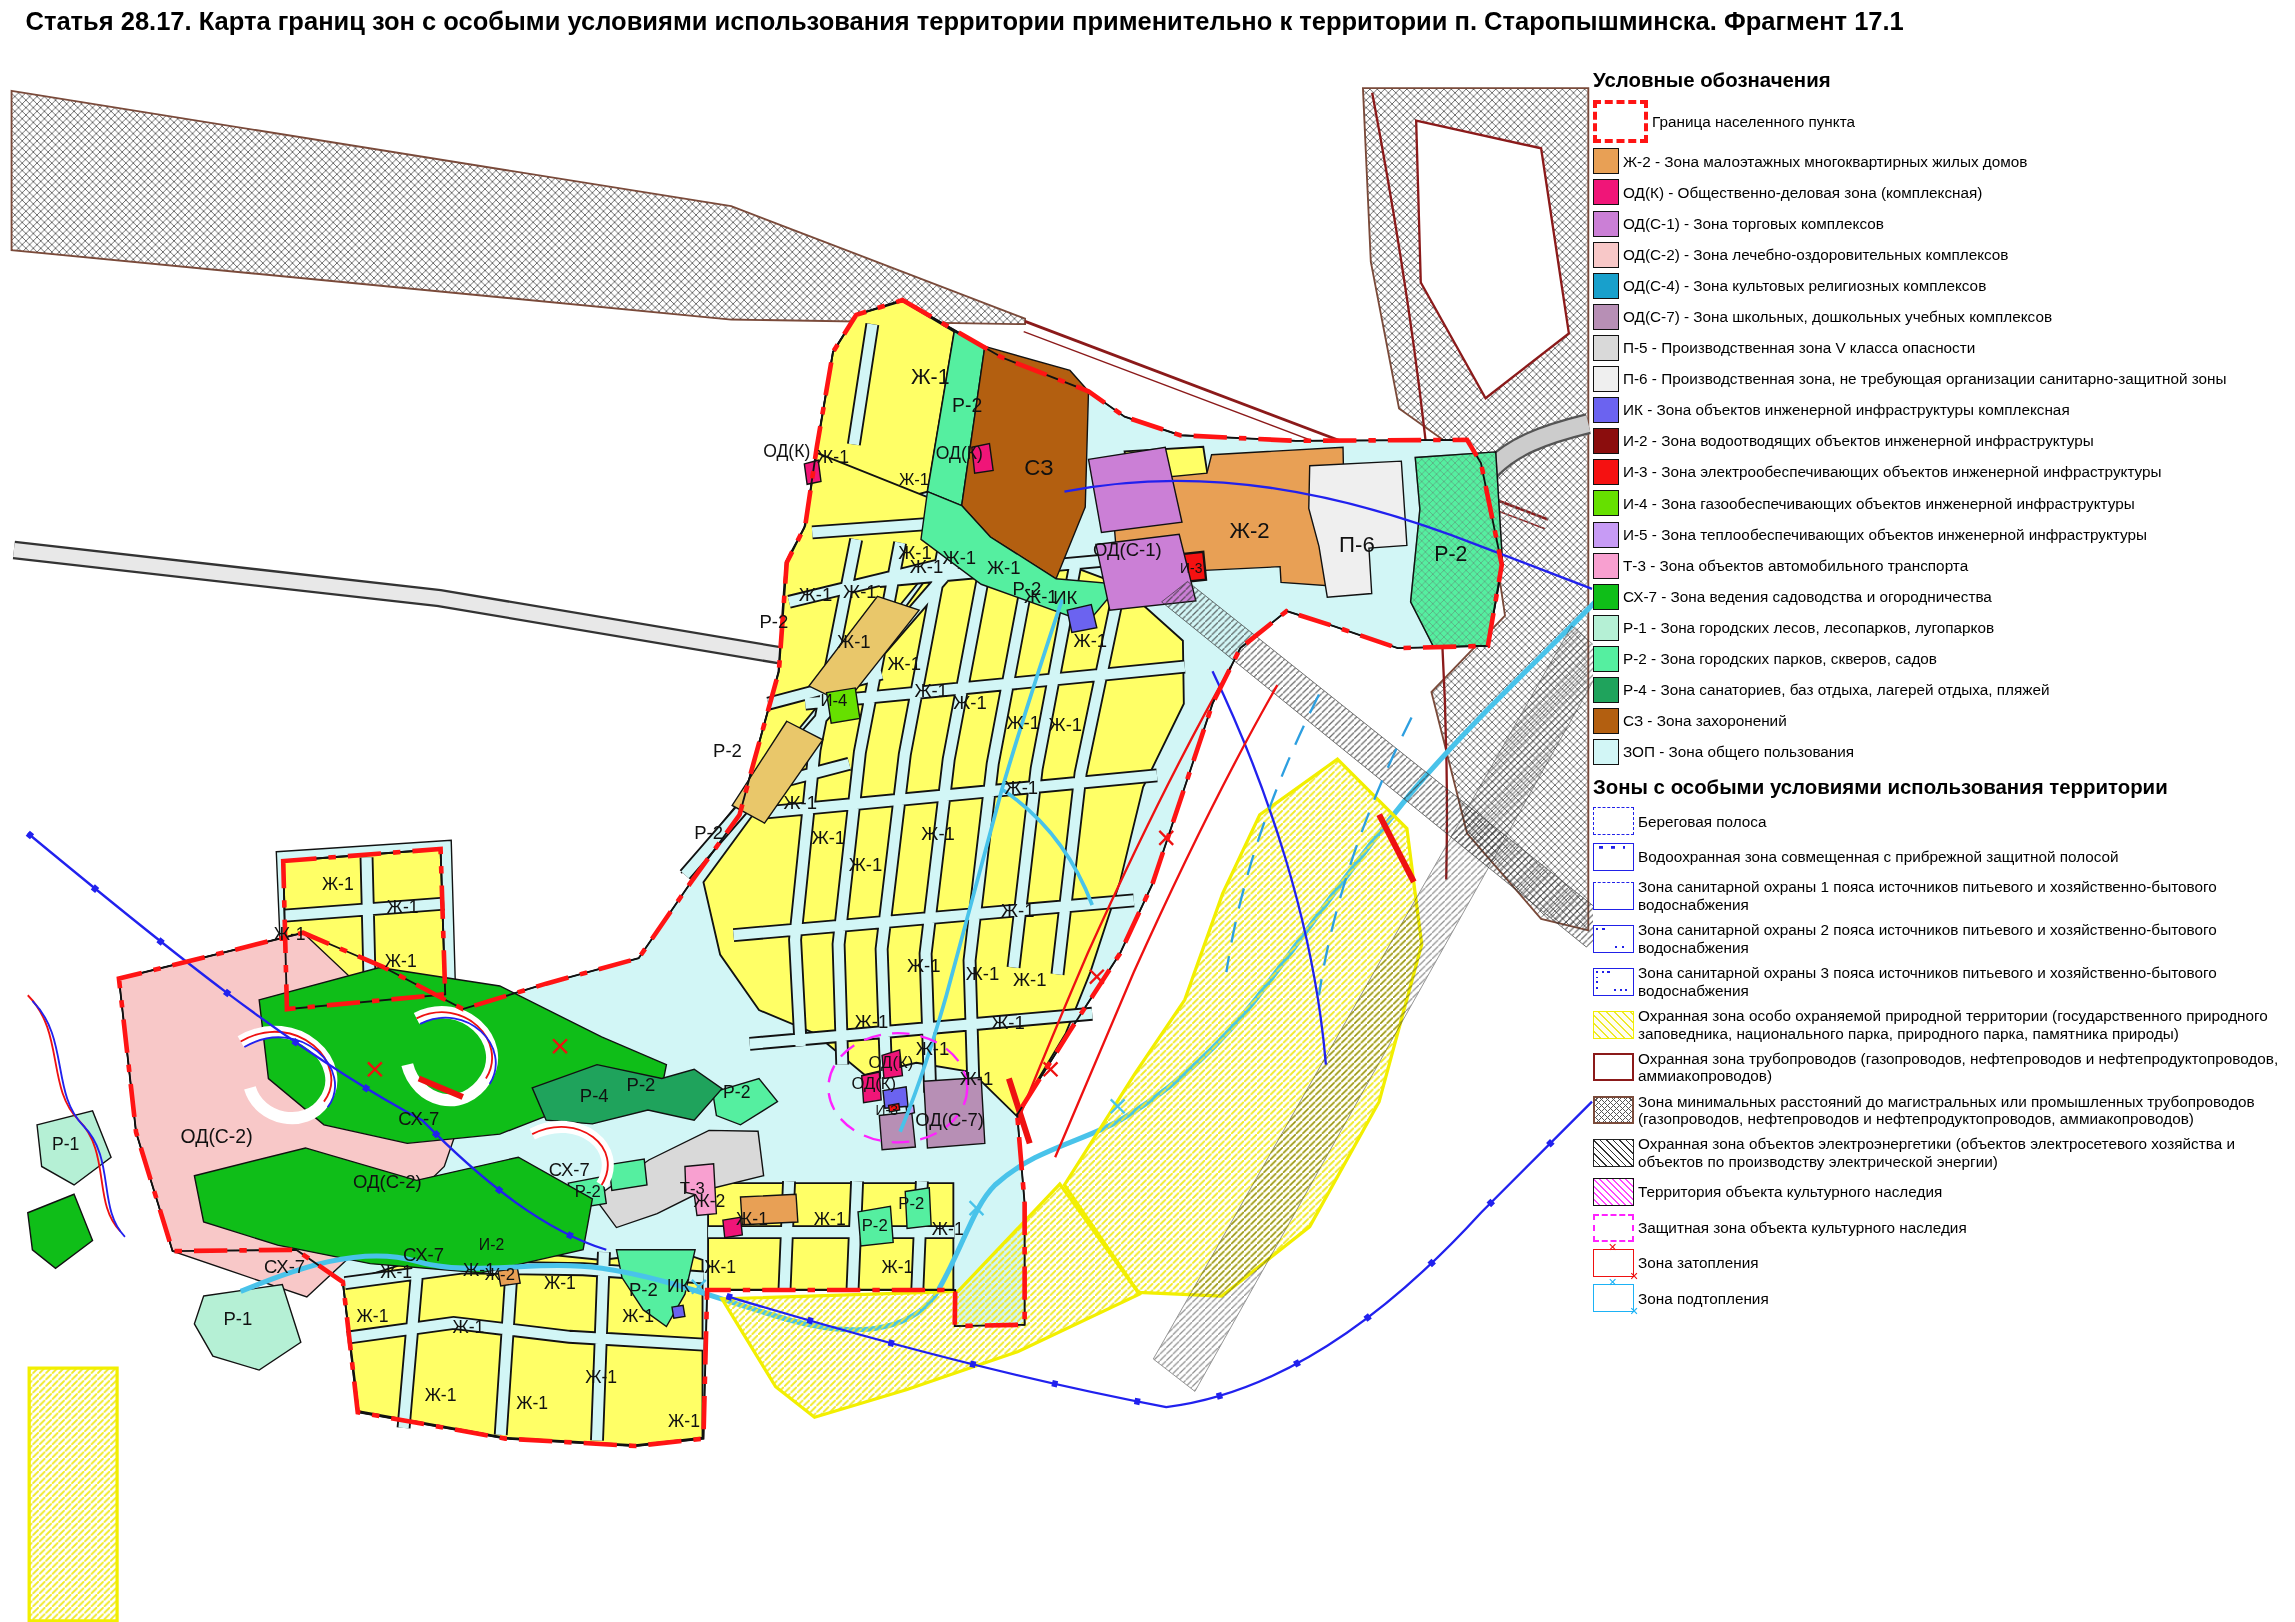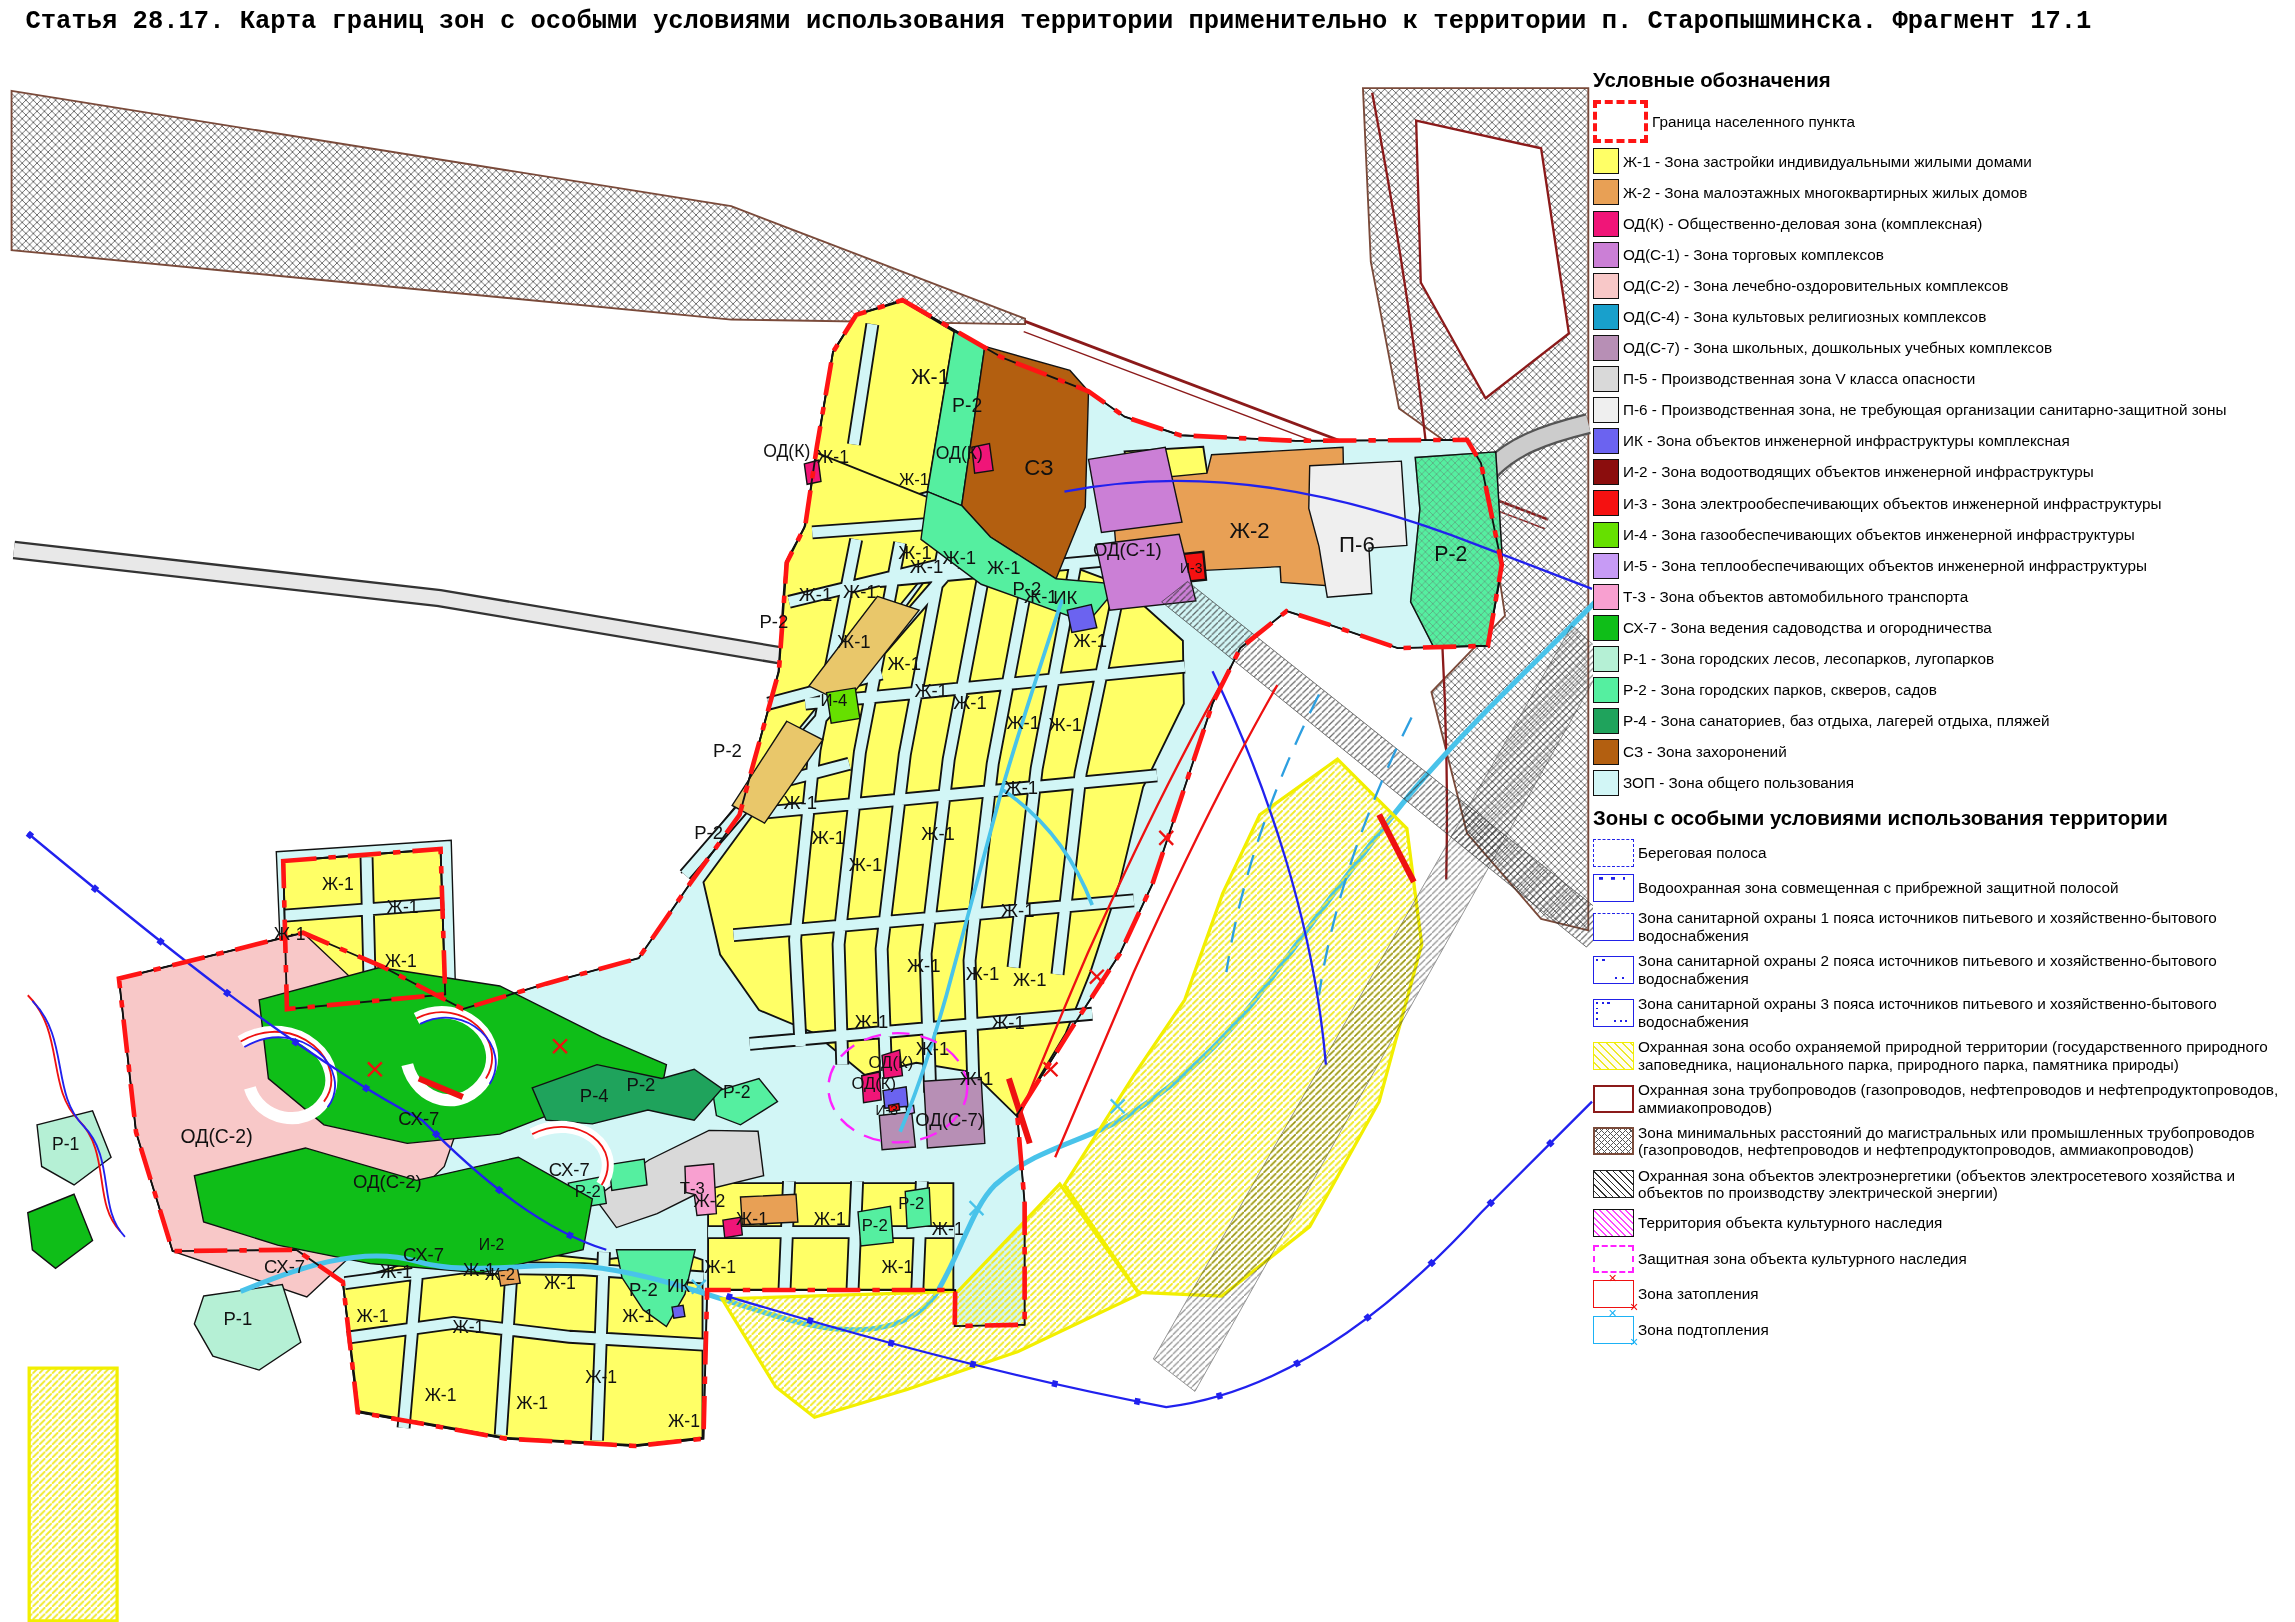--- a/index.html
+++ b/index.html
@@ -1,19 +1,19 @@
 <!DOCTYPE html>
 <html style="--zh1: #FFFF66; --zh2: #E8A055; --odk: #F01578; --ods1: #CB7FD6; --ods2: #F8C8C8; --ods4: #18A0CC; --ods7: #B78FB5; --p5: #D9D9D9; --p6: #EFEFEF; --ik: #6B63F0; --i2: #8B0D0D; --i3: #F51111; --i4: #66E000; --i5: #C79BF5; --t3: #F8A0D0; --sh7: #0FBE18; --r1: #B5F0D5; --r2: #55EFA0; --r4: #1FA35C; --sz: #B35F10; --zop: #D2F6F6;font-size:7.4px"><head>
 <meta charset="utf-8">
 <style>
   html,body{margin:0;padding:0;background:#fff;}
   .page{position:relative;width:2295px;height:1623px;background:#fff;overflow:hidden;
         font-family:"Liberation Sans",sans-serif;color:#000;}
   .map-title{position:absolute;left:25.5px;top:7.4px;width:2250px;font-size:25.5px;font-weight:bold;
-        font-family:Liberation Mono, monospace;white-space:nowrap;}
+        font-family:Liberation Sans, sans-serif;white-space:nowrap;}
   #map-svg{position:absolute;left:0;top:0;}
   #map-svg text{font-family:"Liberation Sans",sans-serif;fill:#111;}
   
   .legend{position:absolute;left:1593px;top:69px;width:697px;background:#fff;}
   .leg-h{font-size:20.4px;margin:0 0 8.3px 0;font-weight:700;}
   .leg-row{display:flex;align-items:center;gap:4px;margin-bottom:5.1px;}
   .leg-row.sp{align-items:center;margin-bottom:7.4px;}
   .leg-label{font-size:15.3px;line-height:1.16;}
   .zone-swatch{flex:0 0 auto;width:26px;height:26px;border:1.9px solid #111;box-sizing:border-box;}
   .sym-border{flex:0 0 auto;width:55px;height:43px;border:4.2px dashed #ff1414;box-sizing:border-box;}
@@ -315,24 +315,20 @@
   </svg>
 
   <div class="legend">
     <div class="leg-h">Условные обозначения</div>
     <div class="leg-row">
       <span class="sym-border"></span>
       <span class="leg-label">Граница населенного пункта</span>
     </div>
     <div id="legend-zones">
         <div class="leg-row">
-          <span class="zone-swatch" style="background: rgb(255, 255, 102);"></span>
-          <span class="leg-label">Ж-1 - Зона застройки индивидуальными жилыми домами</span>
-        </div>
-        <div class="leg-row">
           <span class="zone-swatch" style="background: rgb(232, 160, 85);"></span>
           <span class="leg-label">Ж-2 - Зона малоэтажных многоквартирных жилых домов</span>
         </div>
         <div class="leg-row">
           <span class="zone-swatch" style="background: rgb(240, 21, 120);"></span>
           <span class="leg-label">ОД(К) - Общественно-деловая зона (комплексная)</span>
         </div>
         <div class="leg-row">
           <span class="zone-swatch" style="background: rgb(203, 127, 214);"></span>
           <span class="leg-label">ОД(С-1) - Зона торговых комплексов</span>

